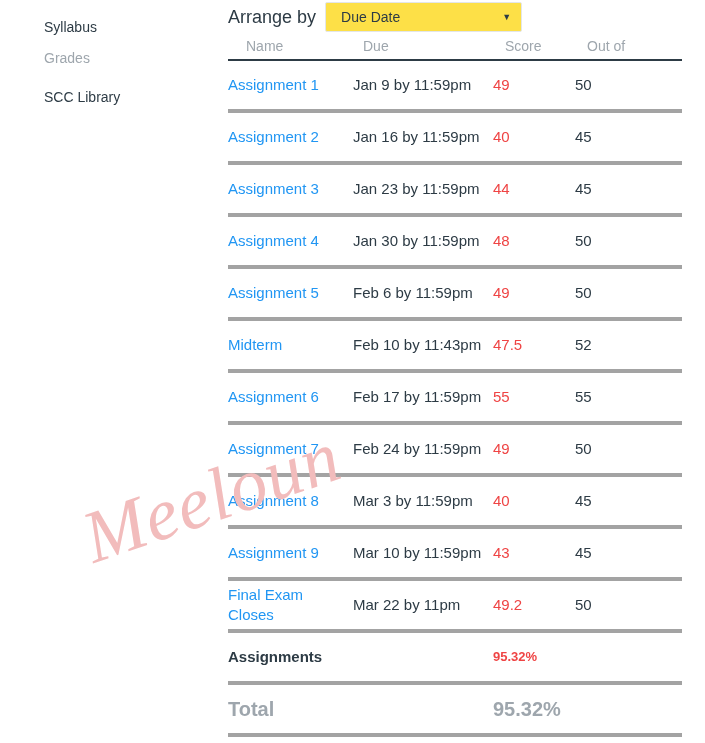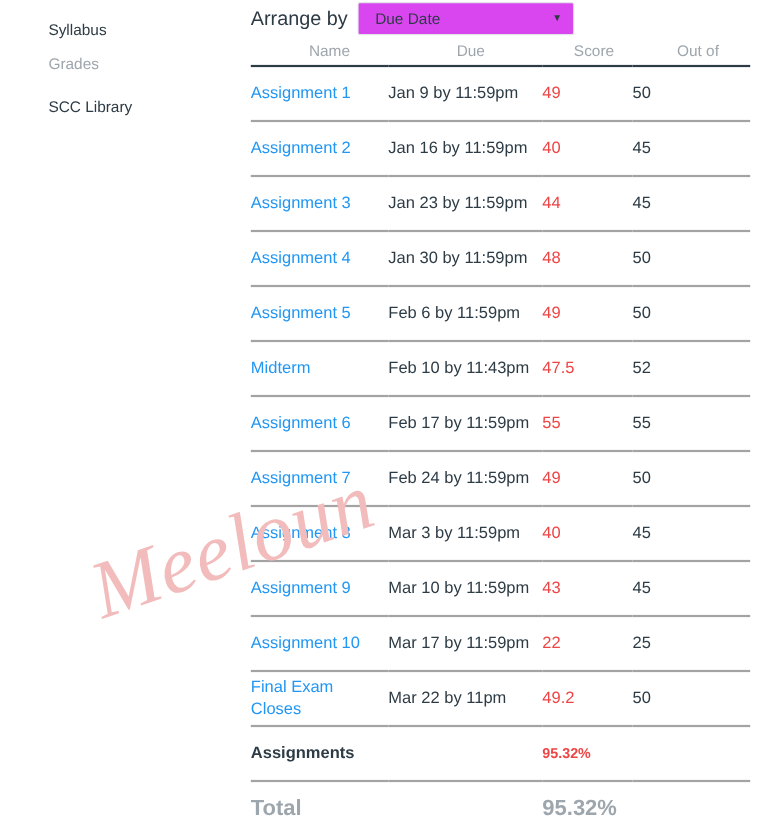--- a/index.html
+++ b/index.html
@@ -61,21 +61,21 @@
     color: #2d3b45;
     padding-right: 9px;
     line-height: 16px;
   }
   #arrange-select {
     position: relative;
     width: 197px;
     height: 30px;
     box-sizing: border-box;
     border: 1px solid #e3e6e8;
-    background: #d946ef;
+    background: #fde047;
     border-radius: 2px;
     display: flex;
     align-items: center;
   }
   #arrange-select-value {
     font-size: 14px;
     color: #2d3b45;
     padding-left: 15px;
     line-height: 16px;
   }
@@ -100,32 +100,32 @@
   }
   #grades-table col.c-name  { width: 125px; }
   #grades-table col.c-due   { width: 140px; }
   #grades-table col.c-score { width: 82px; }
   #grades-table col.c-out   { width: 107px; }
 
   #grades-table th {
     font-size: 14px;
     font-weight: normal;
     color: #9ea6ad;
-    text-align: center;
+    text-align: left;
     padding: 0 0 5px 0;
     vertical-align: bottom;
     border-bottom: 2px solid #2d3b45;
   }
   #grades-table th.th-name  { padding-left: 18px; }
   #grades-table th.th-due   { padding-left: 10px; }
   #grades-table th.th-score { padding-left: 12px; }
   #grades-table th.th-out   { padding-left: 12px; }
 
   #grades-table td {
-    border-bottom: 2px solid #a3a3a3;
+    border-bottom: 4px solid #a3a3a3;
     height: 48px;
     vertical-align: middle;
     padding: 0;
   }
   .cell-name {
     padding-left: 18px;
     padding-right: 4px;
     font-size: 15px;
     line-height: 20px;
     color: #2196f3;
@@ -289,26 +289,20 @@
           <td class="cell-score">40</td>
           <td class="cell-out">45</td>
         </tr>
         <tr>
           <td class="cell-name">Assignment 9</td>
           <td class="cell-due">Mar 10 by 11:59pm</td>
           <td class="cell-score">43</td>
           <td class="cell-out">45</td>
         </tr>
         <tr>
-          <td class="cell-name">Assignment 10</td>
-          <td class="cell-due">Mar 17 by 11:59pm</td>
-          <td class="cell-score">22</td>
-          <td class="cell-out">25</td>
-        </tr>
-        <tr>
           <td class="cell-name">Final Exam Closes</td>
           <td class="cell-due">Mar 22 by 11pm</td>
           <td class="cell-score">49.2</td>
           <td class="cell-out">50</td>
         </tr>
         <tr class="group-row">
           <td class="cell-name">Assignments</td>
           <td class="cell-due"></td>
           <td class="cell-score cell-score-wrap">95.32%</td>
           <td class="cell-out"></td>

